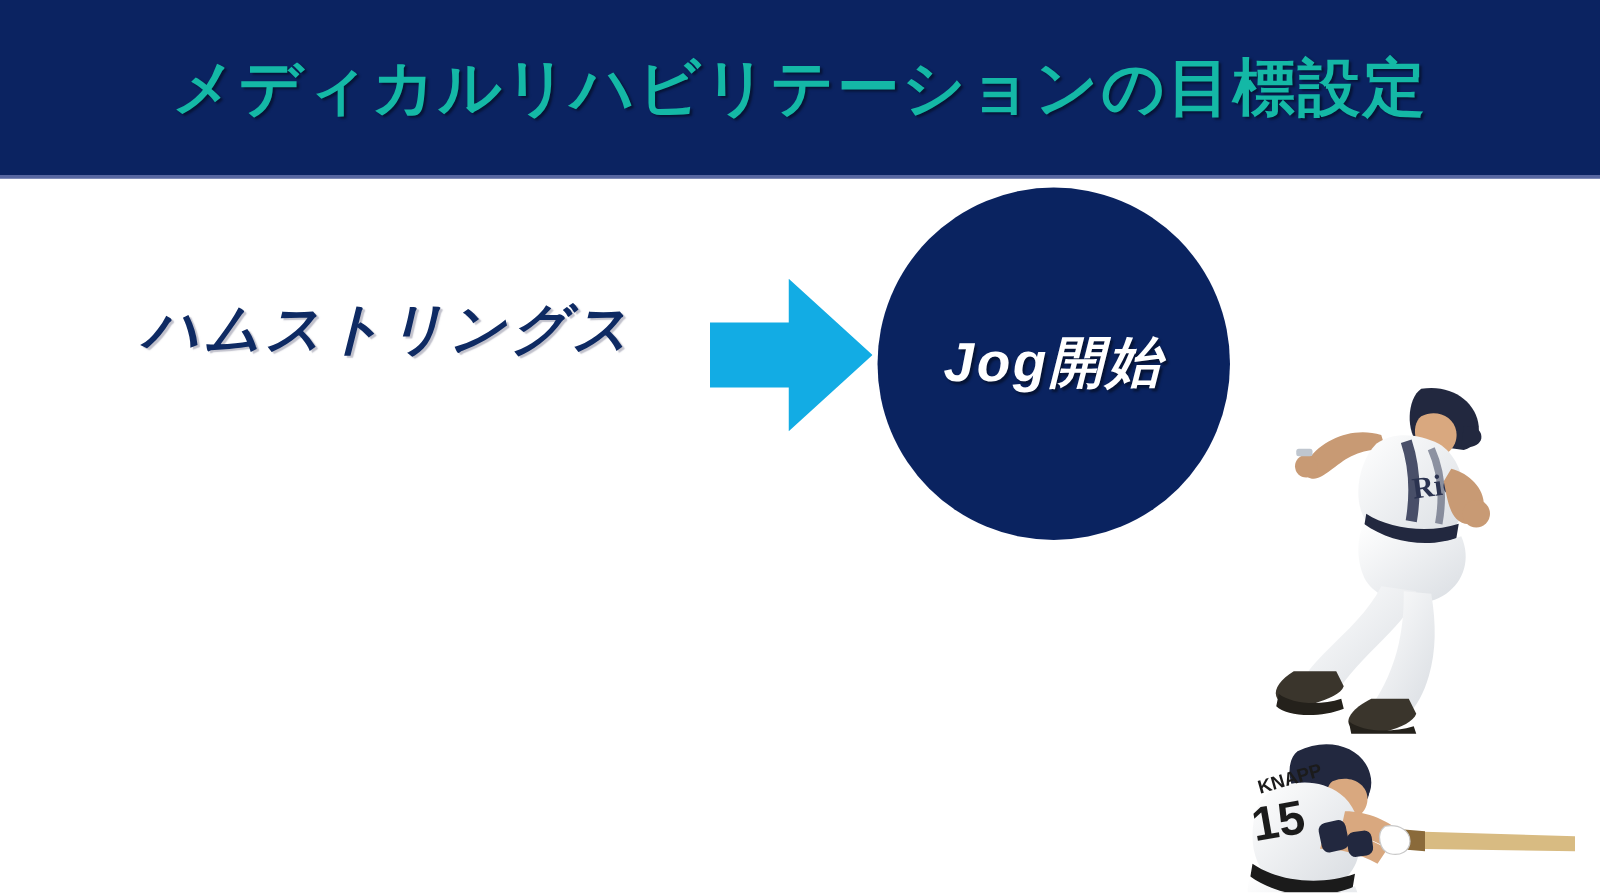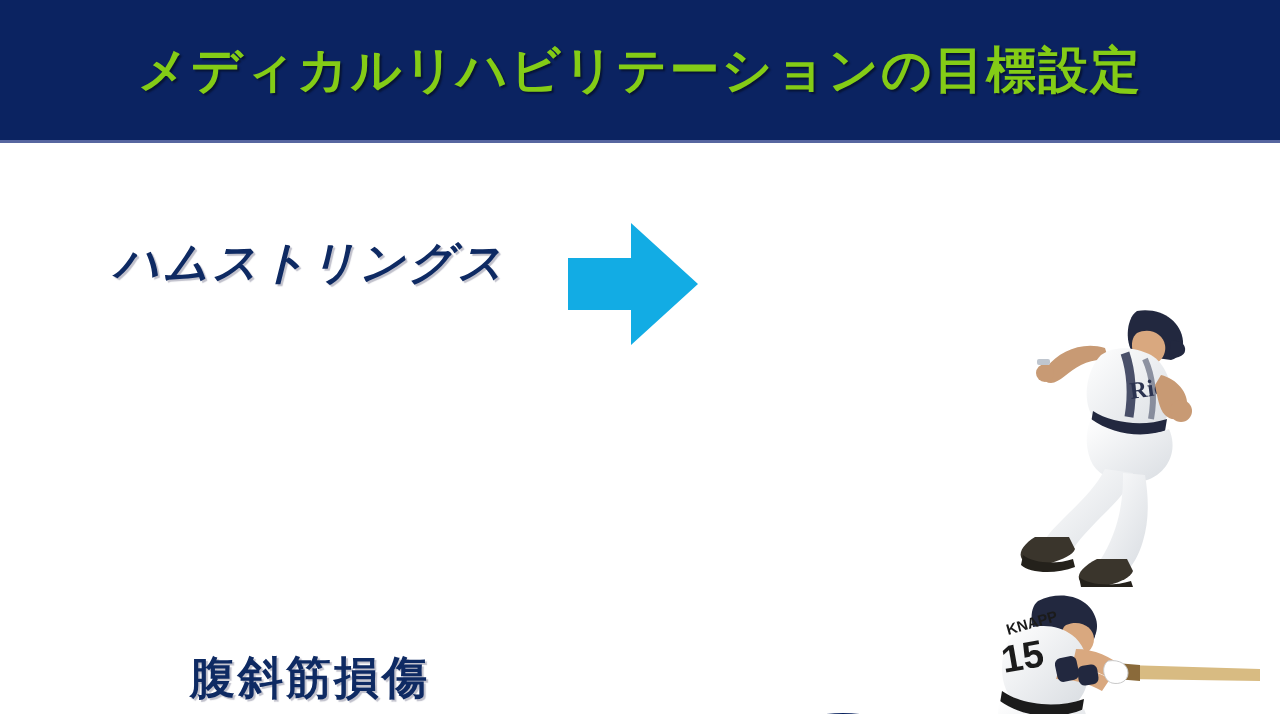--- a/index.html
+++ b/index.html
@@ -34,21 +34,21 @@
   }
   #header-underline {
     position: absolute;
     left: 0;
     top: 140px;
     width: 1280px;
     height: 3px;
     background: #5766a0;
   }
   #slide-title {
-    color: #84cc16;
+    color: #14b8a6;
     font-size: 50px;
     font-weight: bold;
     letter-spacing: 2px;
     line-height: 1.1;
     white-space: nowrap;
     text-shadow: 2px 2px 2px rgba(0,0,0,0.45);
     margin: 5px;
     padding: 0 20px;
   }
 
@@ -160,32 +160,27 @@
       <div class="injury-label" id="injury-label-1">
         <div>ハムストリングス</div>
       </div>
 
       <div class="arrow-wrap" id="arrow-1">
         <svg viewBox="0 0 130 122" xmlns="http://www.w3.org/2000/svg" aria-hidden="true">
           <polygon points="0,35 63,35 63,0 130,61 63,122 63,87 0,87" fill="#12ace4"></polygon>
         </svg>
       </div>
 
-    </div>
-
-    <div class="flow-row" id="flow-row-2">
-
-      <div class="injury-label" id="injury-label-2">
-        <div>腹斜筋損傷</div>
-      </div>
-
-      <div class="goal-circle" id="goal-circle-2">
-        
+      <div class="goal-circle" id="goal-circle-1">
+        <div class="goal-text">
+          <div>Jog開始</div>
+        </div>
       </div>
     </div>
+
 
     <div class="athlete" id="athlete-runner">
       <svg viewBox="0 0 295 295" xmlns="http://www.w3.org/2000/svg" aria-hidden="true">
         <defs>
           <linearGradient id="uni1" x1="0" y1="0" x2="1" y2="1">
             <stop offset="0%" stop-color="#ffffff"></stop>
             <stop offset="100%" stop-color="#d9dde2"></stop>
           </linearGradient>
         </defs>
 

